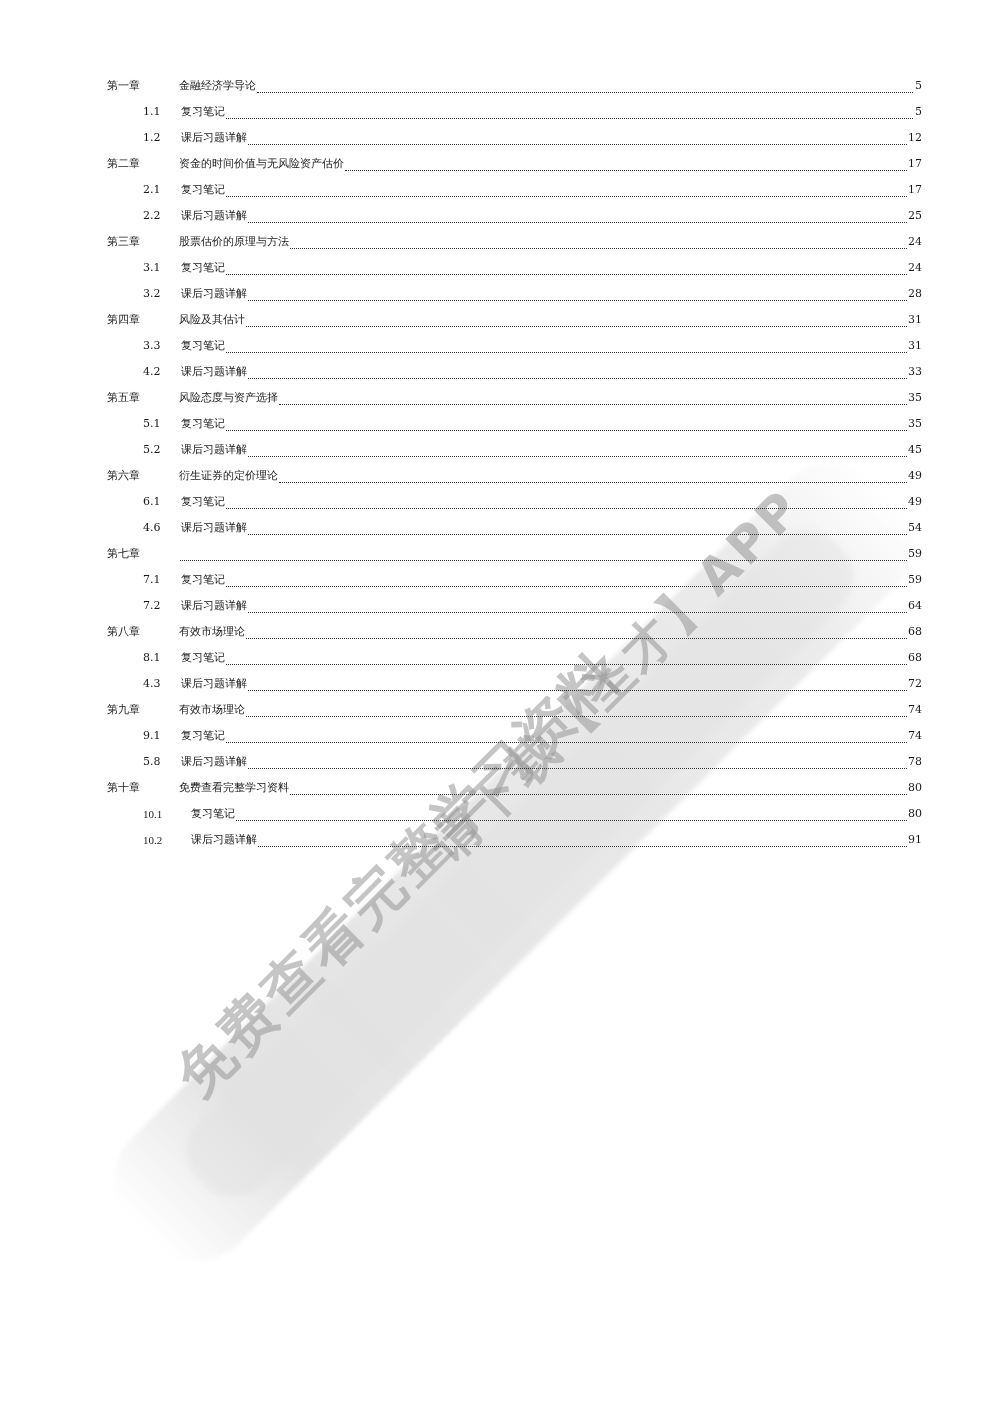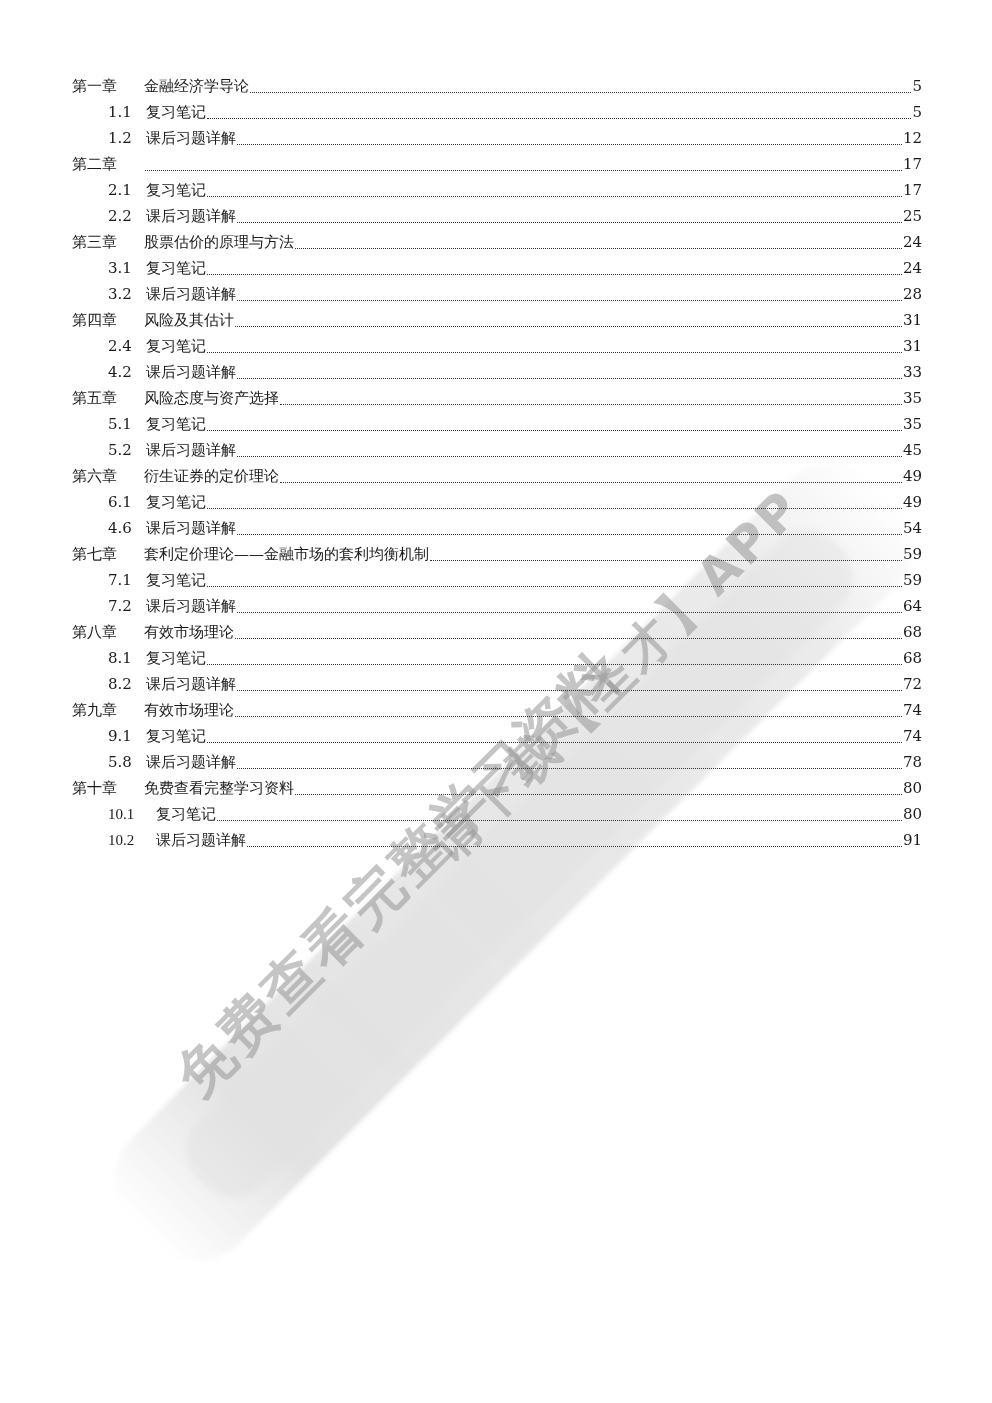--- a/index.html
+++ b/index.html
@@ -15,21 +15,21 @@
               border-radius: 40px; filter: blur(3px); }
   .wm-text { position: absolute; font-family: "DejaVu Sans", sans-serif; font-weight: bold;
              color: rgba(150,150,150,0.55); font-size: 56px; transform-origin: 0 0;
              transform: rotate(-45deg); white-space: nowrap; letter-spacing: 4px; }
   .wm-line1 { left: 100px; top: 640px; }
   .wm-line2 { left: 355px; top: 410px; font-size: 50px; }
   .page { position: relative; z-index: 1; padding-top: 48px; }
   .title { text-align: center; color: #1414c8; font-family: "DejaVu Sans", sans-serif;
            font-weight: bold; font-size: 17px; letter-spacing: 14px; margin: 0 0 3px 16px; height: 24px; line-height: 24px; }
   .toc { position: absolute; left: 72px; top: 73px; width: 850px; }
-  .row { display: flex; align-items: flex-end; height: 26px; line-height: 26px; font-size: 15px; }
+  .row { display: flex; align-items: flex-end; height: 26px; line-height: 26px; font-size: 11px; margin-left: 35px; }
   .row.sub { padding-left: 36px; }
   .num { white-space: nowrap; }
   .chap .num { width: 72px; }
   .sub .num { width: 38px; }
   .sub.wide .num { width: 48px; font-family: Liberation Serif, serif; }
   .label { white-space: nowrap; }
   .leader { flex: 1; border-bottom: 1.5px dotted #333; margin: 0 1px 6px 1px; height: 1px; align-self: flex-end; }
   .pg { white-space: nowrap; min-width: 8px; text-align: right; }
 </style>
 </head>
@@ -57,20 +57,21 @@
         <span class="pg">5</span>
       </div>
       <div class="row sub">
         <span class="num">1.2</span>
         <span class="label">课后习题详解</span>
         <span class="leader"></span>
         <span class="pg">12</span>
       </div>
       <div class="row chap">
         <span class="num">第二章</span>
+        <span class="label">资金的时间价值与无风险资产估价</span>
         <span class="leader"></span>
         <span class="pg">17</span>
       </div>
       <div class="row sub">
         <span class="num">2.1</span>
         <span class="label">复习笔记</span>
         <span class="leader"></span>
         <span class="pg">17</span>
       </div>
       <div class="row sub">
@@ -97,21 +98,21 @@
         <span class="leader"></span>
         <span class="pg">28</span>
       </div>
       <div class="row chap">
         <span class="num">第四章</span>
         <span class="label">风险及其估计</span>
         <span class="leader"></span>
         <span class="pg">31</span>
       </div>
       <div class="row sub">
-        <span class="num">2.4</span>
+        <span class="num">3.3</span>
         <span class="label">复习笔记</span>
         <span class="leader"></span>
         <span class="pg">31</span>
       </div>
       <div class="row sub">
         <span class="num">4.2</span>
         <span class="label">课后习题详解</span>
         <span class="leader"></span>
         <span class="pg">33</span>
       </div>
@@ -146,21 +147,20 @@
         <span class="pg">49</span>
       </div>
       <div class="row sub">
         <span class="num">4.6</span>
         <span class="label">课后习题详解</span>
         <span class="leader"></span>
         <span class="pg">54</span>
       </div>
       <div class="row chap">
         <span class="num">第七章</span>
-        <span class="label">套利定价理论——金融市场的套利均衡机制</span>
         <span class="leader"></span>
         <span class="pg">59</span>
       </div>
       <div class="row sub">
         <span class="num">7.1</span>
         <span class="label">复习笔记</span>
         <span class="leader"></span>
         <span class="pg">59</span>
       </div>
       <div class="row sub">
@@ -175,21 +175,21 @@
         <span class="leader"></span>
         <span class="pg">68</span>
       </div>
       <div class="row sub">
         <span class="num">8.1</span>
         <span class="label">复习笔记</span>
         <span class="leader"></span>
         <span class="pg">68</span>
       </div>
       <div class="row sub">
-        <span class="num">8.2</span>
+        <span class="num">4.3</span>
         <span class="label">课后习题详解</span>
         <span class="leader"></span>
         <span class="pg">72</span>
       </div>
       <div class="row chap">
         <span class="num">第九章</span>
         <span class="label">有效市场理论</span>
         <span class="leader"></span>
         <span class="pg">74</span>
       </div>

